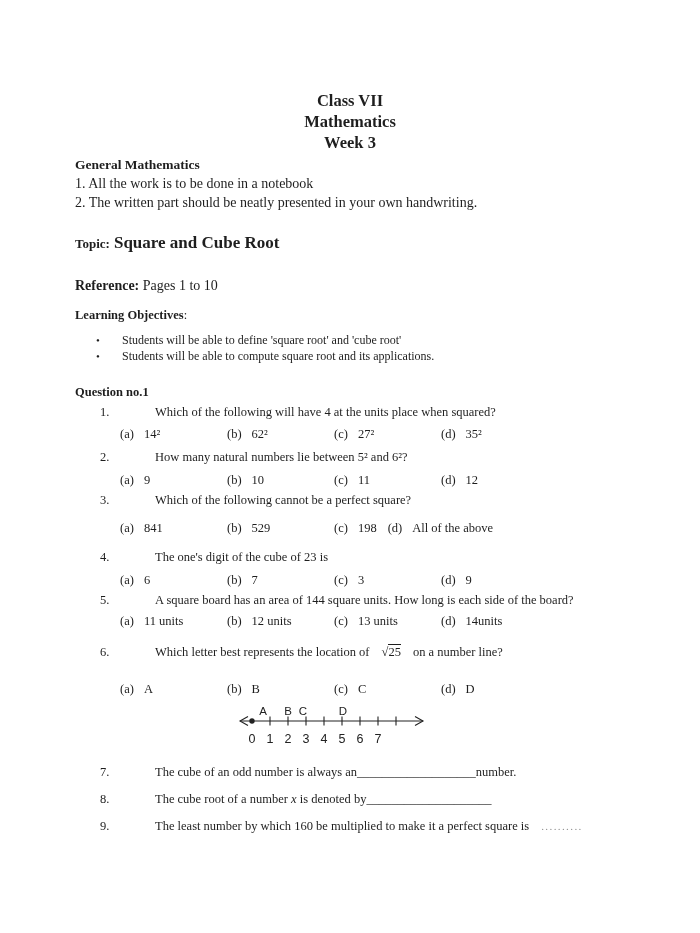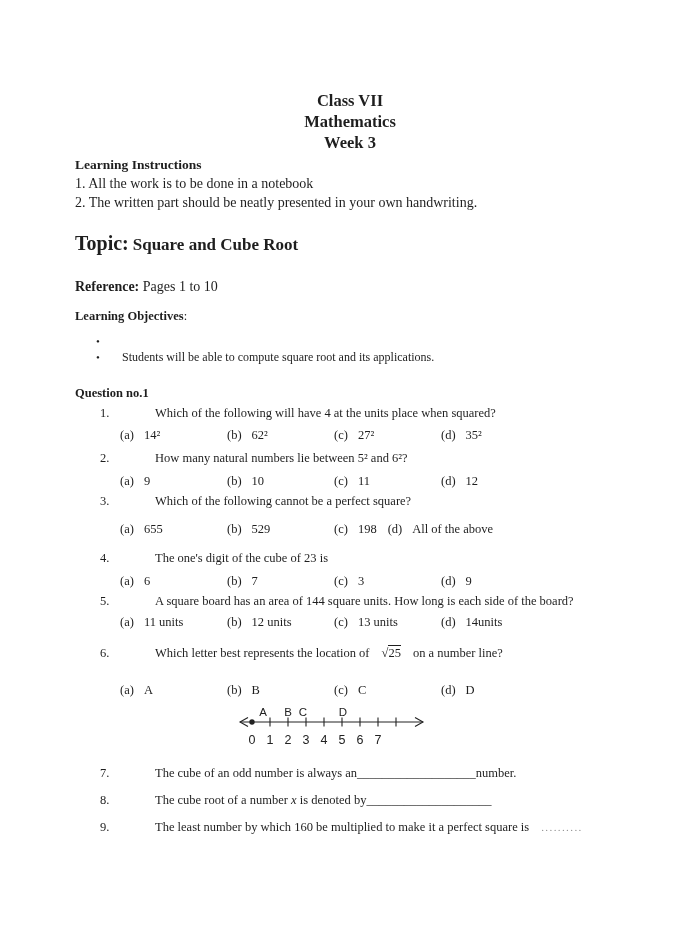--- a/index.html
+++ b/index.html
@@ -12,21 +12,21 @@
   
   .title-block { margin-top:90px; }
   .t-line { text-align:center; font-weight:700; font-size:16.5px; line-height:21px; }
 
   
   .gi-head { margin-top:2px; font-size:13.5px; font-weight:700; line-height:19px; }
   .gi-item { font-size:14px; line-height:19px; }
 
   
   .topic-row { margin-top:20px; line-height:22px; }
-  .topic-label { font-size:20px; font-weight:700; }
+  .topic-label { font-size:13px; font-weight:700; }
   .topic-value { font-size:17px; font-weight:700; }
   .ref-row { margin-top:22px; font-size:14px; line-height:18px; }
   .ref-label { font-weight:700; }
 
   
   .obj-head { margin-top:12px; font-size:12.5px; font-weight:700; line-height:17px; }
   .obj-colon { font-weight:400; }
   .bullet-row { display:flex; padding-left:21px; font-size:12px; line-height:15.5px; }
   .bullet-dot { width:26px; flex:none; font-size:11px; }
 
@@ -63,32 +63,33 @@
 
 <div class="page">
   <div class="content">
 
     <div class="title-block">
       <div class="t-line">Class VII</div>
       <div class="t-line">Mathematics</div>
       <div class="t-line">Week 3</div>
     </div>
 
-    <div class="gi-head">Learning Instructions</div>
+    <div class="gi-head">General Mathematics</div>
     <div class="gi-item">1. All the work is to be done in a notebook</div>
     <div class="gi-item">2. The written part should be neatly presented in your own handwriting.</div>
 
     <div class="topic-row"><span class="topic-label">Topic:</span> <span class="topic-value">Square and Cube Root</span></div>
 
     <div class="ref-row"><span class="ref-label">Reference:</span> <span class="ref-value">Pages 1 to 10</span></div>
 
     <div class="obj-head"><span>Learning Objectives</span><span class="obj-colon">:</span></div>
 
     <div class="bullet-row mt9">
       <span class="bullet-dot">•</span>
+      <span>Students will be able to define 'square root' and 'cube root'</span>
     </div>
     <div class="bullet-row">
       <span class="bullet-dot">•</span>
       <span>Students will be able to compute square root and its applications.</span>
     </div>
 
     <div class="sec-head">Question no.1</div>
 
     <div class="q-row mt3">
       <span class="q-num">1.</span>
@@ -136,21 +137,21 @@
         </span>
     </div>
 
     <div class="q-row mt3">
       <span class="q-num">3.</span>
       <span class="q-text">Which of the following cannot be a perfect square?</span>
     </div>
     <div class="opt-row q3-row mt11">
       <span class="opt">
           <span class="opt-l">(a)</span>
-          <span>655</span>
+          <span>841</span>
         </span>
       <span class="opt">
           <span class="opt-l">(b)</span>
           <span>529</span>
         </span>
       <span class="opt c-cell">
           <span class="opt-l">(c)</span>
           <span>198</span>
         </span>
       <span class="opt flex-last">

